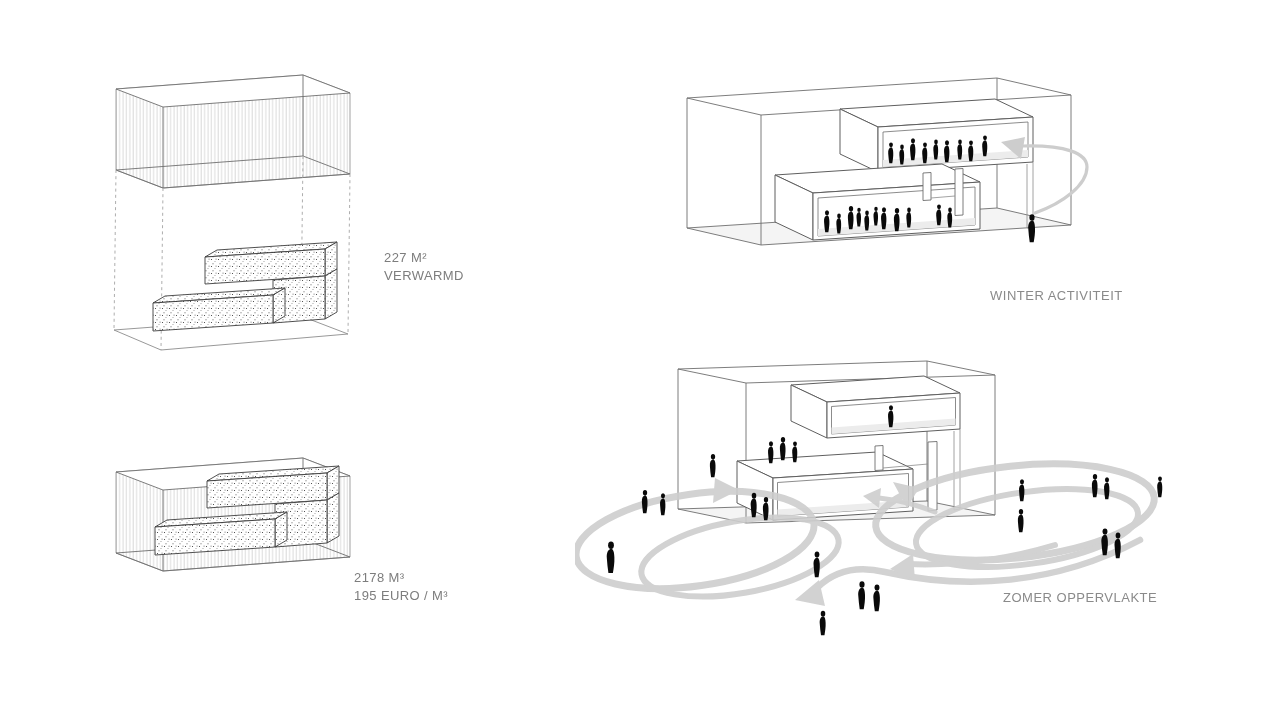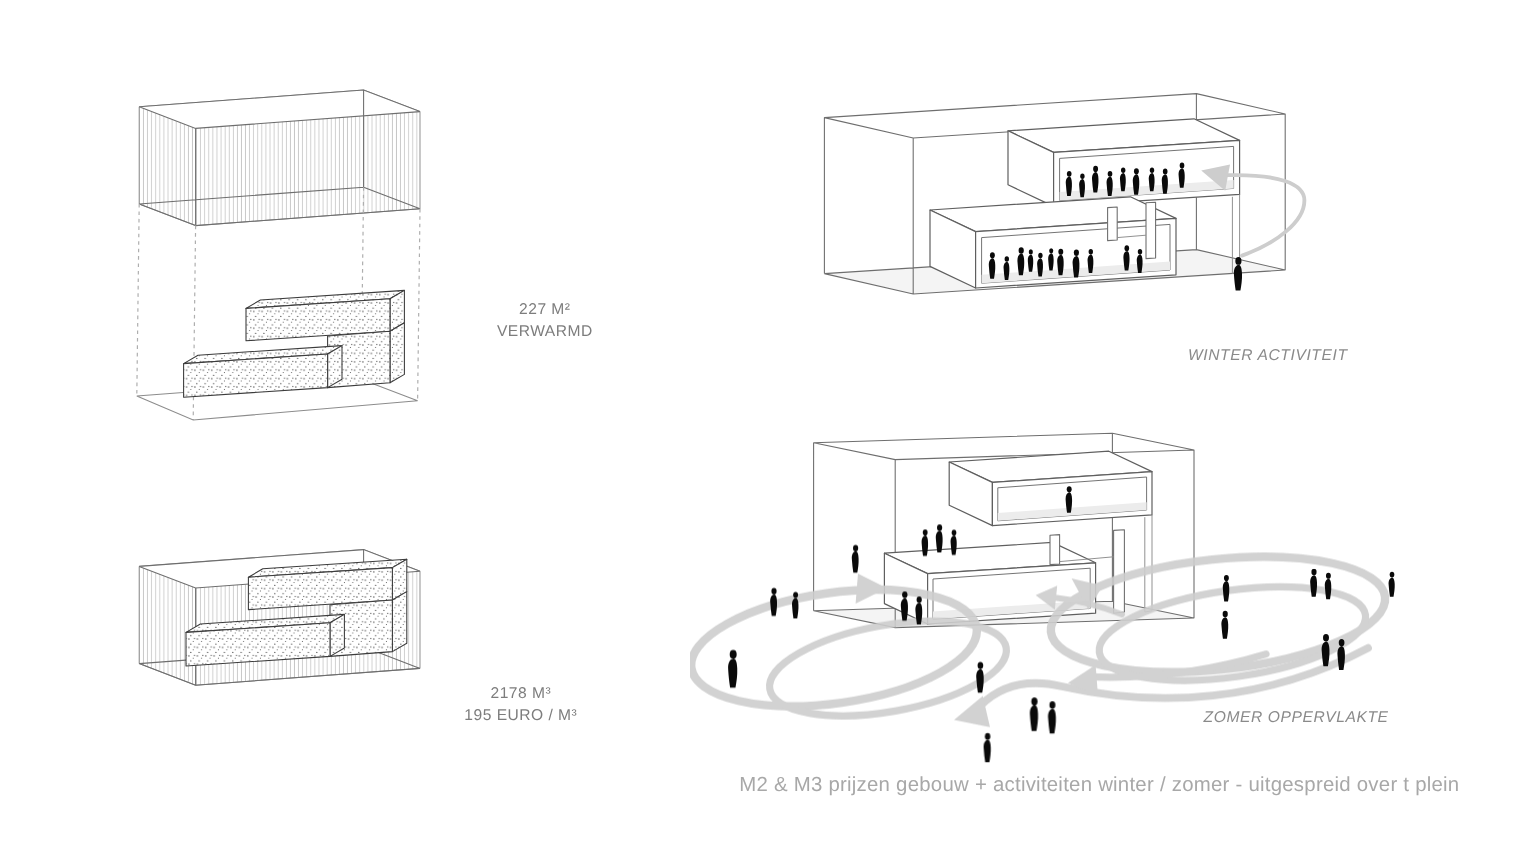--- a/index.html
+++ b/index.html
@@ -1,20 +1,20 @@
 <!DOCTYPE html>
 <html><head>
 <meta charset="utf-8">
 <style>
   html,body{margin:0;padding:0;background:#fff;}
   .canvas{position:relative;width:1280px;height:720px;background:#ffffff;overflow:hidden;
           font-family:"Liberation Sans",sans-serif;}
   .diag{position:absolute;}
-  .ann{position:absolute;text-align:center;color:#7d7d7d;font-size:13px;line-height:18px;letter-spacing:0.4px;}
-  .dlabel{position:absolute;color:#8a8a8a;font-size:13px;letter-spacing:0.5px;white-space:nowrap;font-style:italic;}
+  .ann{position:absolute;text-align:left;color:#7d7d7d;font-size:13px;line-height:18px;letter-spacing:0.4px;}
+  .dlabel{position:absolute;color:#8a8a8a;font-size:13px;letter-spacing:0.5px;white-space:nowrap;}
   .caption{position:absolute;color:#a8a8a8;font-size:17px;letter-spacing:0.2px;white-space:nowrap;}
   svg *{vector-effect:none;}
   .edge{fill:none;stroke:#6e6e6e;stroke-width:0.9;stroke-linejoin:round;}
   .edge-thin{fill:none;stroke:#8c8c8c;stroke-width:0.8;stroke-linejoin:round;}
   .dashline{fill:none;stroke:#aeaeae;stroke-width:1;stroke-dasharray:3 3.2;}
   .wface{fill:#ffffff;stroke:#5f5f5f;stroke-width:1;stroke-linejoin:round;}
   .wall{fill:#ffffff;stroke:#6e6e6e;stroke-width:0.9;stroke-linejoin:round;}
   .shelffloor{fill:#ececec;stroke:none;}
   .floor{fill:#f4f4f4;stroke:none;}
   .arrowline{fill:none;stroke:#cdcdcd;stroke-linecap:round;}
@@ -202,15 +202,14 @@
     <div>VERWARMD</div>
   </div>
   <div class="ann" style="left:354px;top:569px;width:160px">
     <div>2178 M³</div>
     <div>195 EURO / M³</div>
   </div>
 
   <div class="dlabel" style="left:990px;top:288px">WINTER ACTIVITEIT</div>
   <div class="dlabel" style="left:1003px;top:590px">ZOMER OPPERVLAKTE</div>
 
-  <div class="caption" style="left:616px;top:644px">M2 &amp; M3 prijzen gebouw + activiteiten winter / zomer - uitgespreid over t plein</div>
 
 </div>
 
 </body></html>

